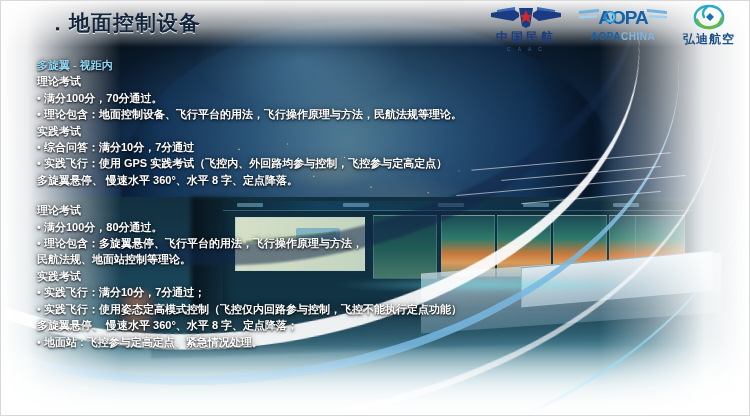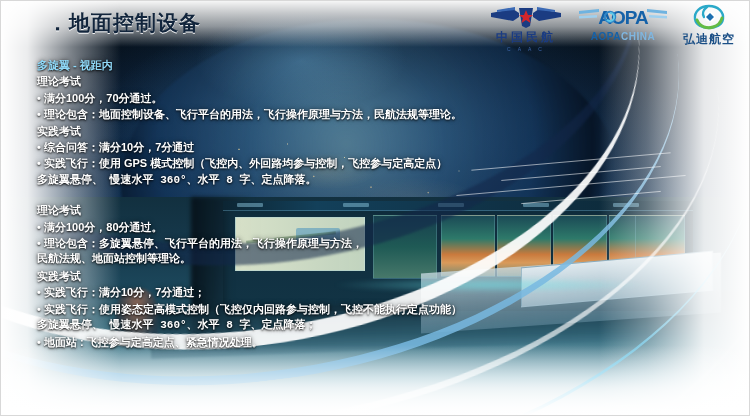--- a/index.html
+++ b/index.html
@@ -203,21 +203,21 @@
     line-height:16.4px;
     text-shadow:0 1px 2px rgba(0,0,0,.85), 0 0 5px rgba(0,0,0,.6);
     font-weight:700;
   }
   .blk{margin-bottom:0;}
   .gap{height:14px;}
   .hdr{color:#8fd8f7;font-weight:700;}
   .sub{color:#ffffff;font-weight:700;}
   .li{white-space:nowrap;}
   .li:before{content:"• ";}
-  .plain{white-space:nowrap;font-family:Liberation Mono, monospace;}
+  .plain{white-space:nowrap;}
 </style>
 </head>
 <body>
 
 <div id="slide">
 
   <div class="bg-base"></div>
   <div class="bg-space"></div>
   <div class="stars"></div>
   <div class="earth"></div>
@@ -317,21 +317,21 @@
 
   <div class="content">
 
     <div class="blk">
       <div class="hdr">多旋翼 - 视距内</div>
       <div class="sub">理论考试</div>
       <div class="li">满分100分，70分通过。</div>
       <div class="li">理论包含：地面控制设备、飞行平台的用法，飞行操作原理与方法，民航法规等理论。</div>
       <div class="sub">实践考试</div>
       <div class="li">综合问答：满分10分，7分通过</div>
-      <div class="li">实践飞行：使用 GPS 模式控制（飞控内、外回路均参与控制，飞控参与定高定点）</div>
+      <div class="li">实践飞行：使用 GPS 实践考试（飞控内、外回路均参与控制，飞控参与定高定点）</div>
       <div class="plain">多旋翼悬停、 慢速水平 360°、水平 8 字、定点降落。</div>
     </div>
 
     <div class="gap"></div>
 
     <div class="blk">
       <div class="sub">理论考试</div>
       <div class="li">满分100分，80分通过。</div>
       <div class="li">理论包含：多旋翼悬停、飞行平台的用法，飞行操作原理与方法，</div>
       <div class="plain">民航法规、地面站控制等理论。</div>

